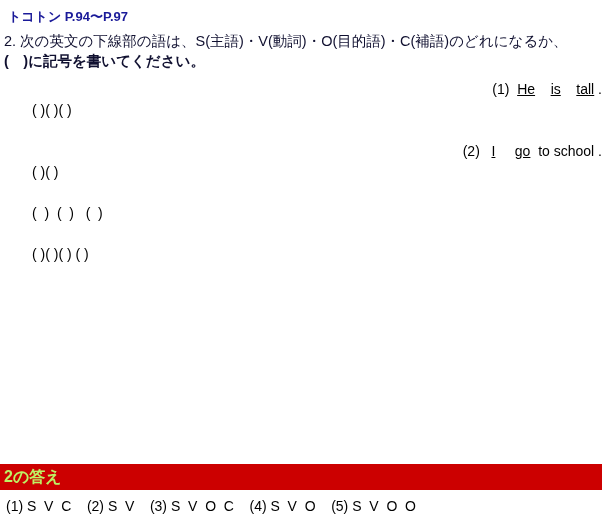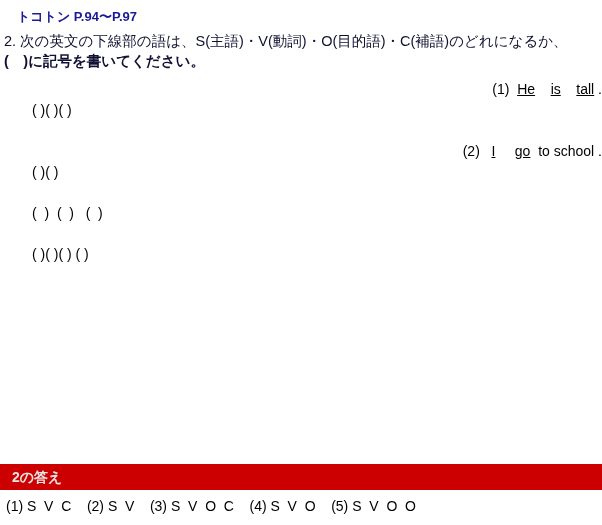--- a/index.html
+++ b/index.html
@@ -14,21 +14,21 @@
     color: #000000;
     overflow: hidden;
     position: relative;
   }
 
   
   .lesson-title {
     color: #1a1a99;
     font-size: 13px;
     font-weight: bold;
-    padding: 9px 0 0 17px;
+    padding: 9px 0 0 8px;
     line-height: 15px;
     letter-spacing: 0px;
   }
 
   
   .instructions {
     padding: 7px 0 0 4px;
     font-size: 14.5px;
     line-height: 20px;
     color: #101030;
@@ -72,25 +72,25 @@
   
   .answer-bar {
     position: absolute;
     left: 0;
     top: 464px;
     width: 602px;
     height: 26px;
     background: #cc0000;
   }
   .answer-bar-label {
-    color: #e5e5e5;
-    font-size: 14px;
+    color: #bef264;
+    font-size: 16px;
     font-weight: bold;
     line-height: 26px;
-    padding-left: 12px;
+    padding-left: 4px;
     letter-spacing: 0px;
   }
   .answer-list {
     position: absolute;
     left: 0;
     top: 496px;
     width: 602px;
     font-size: 14px;
     line-height: 20px;
     white-space: pre;

